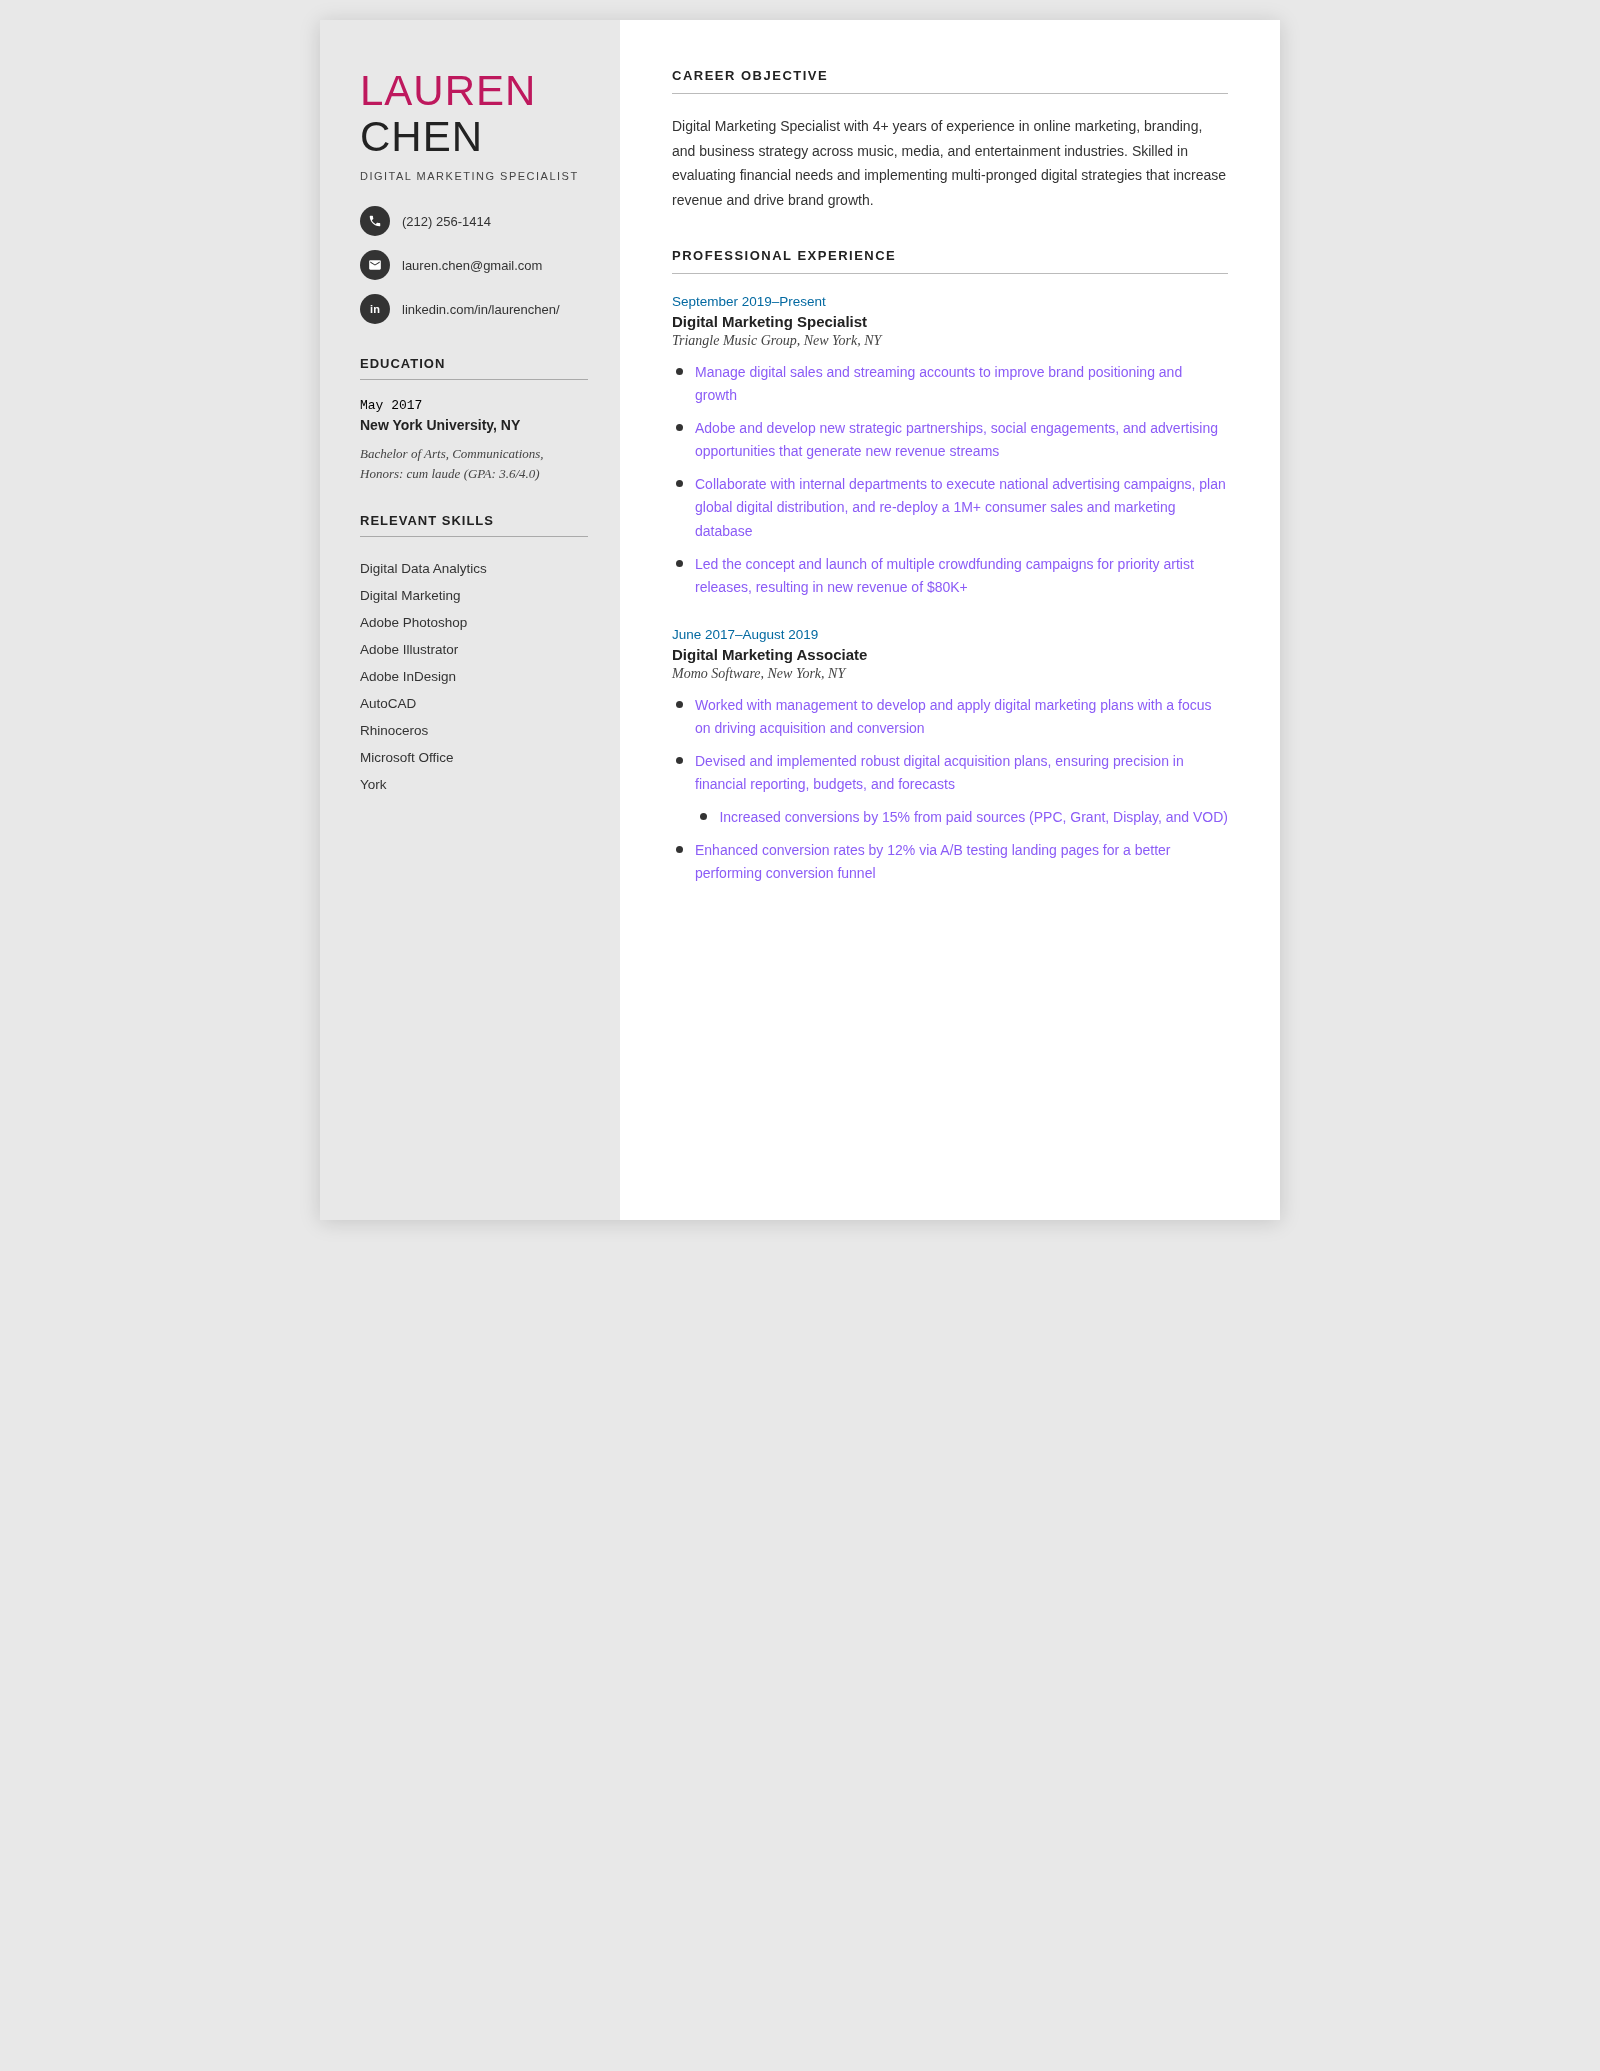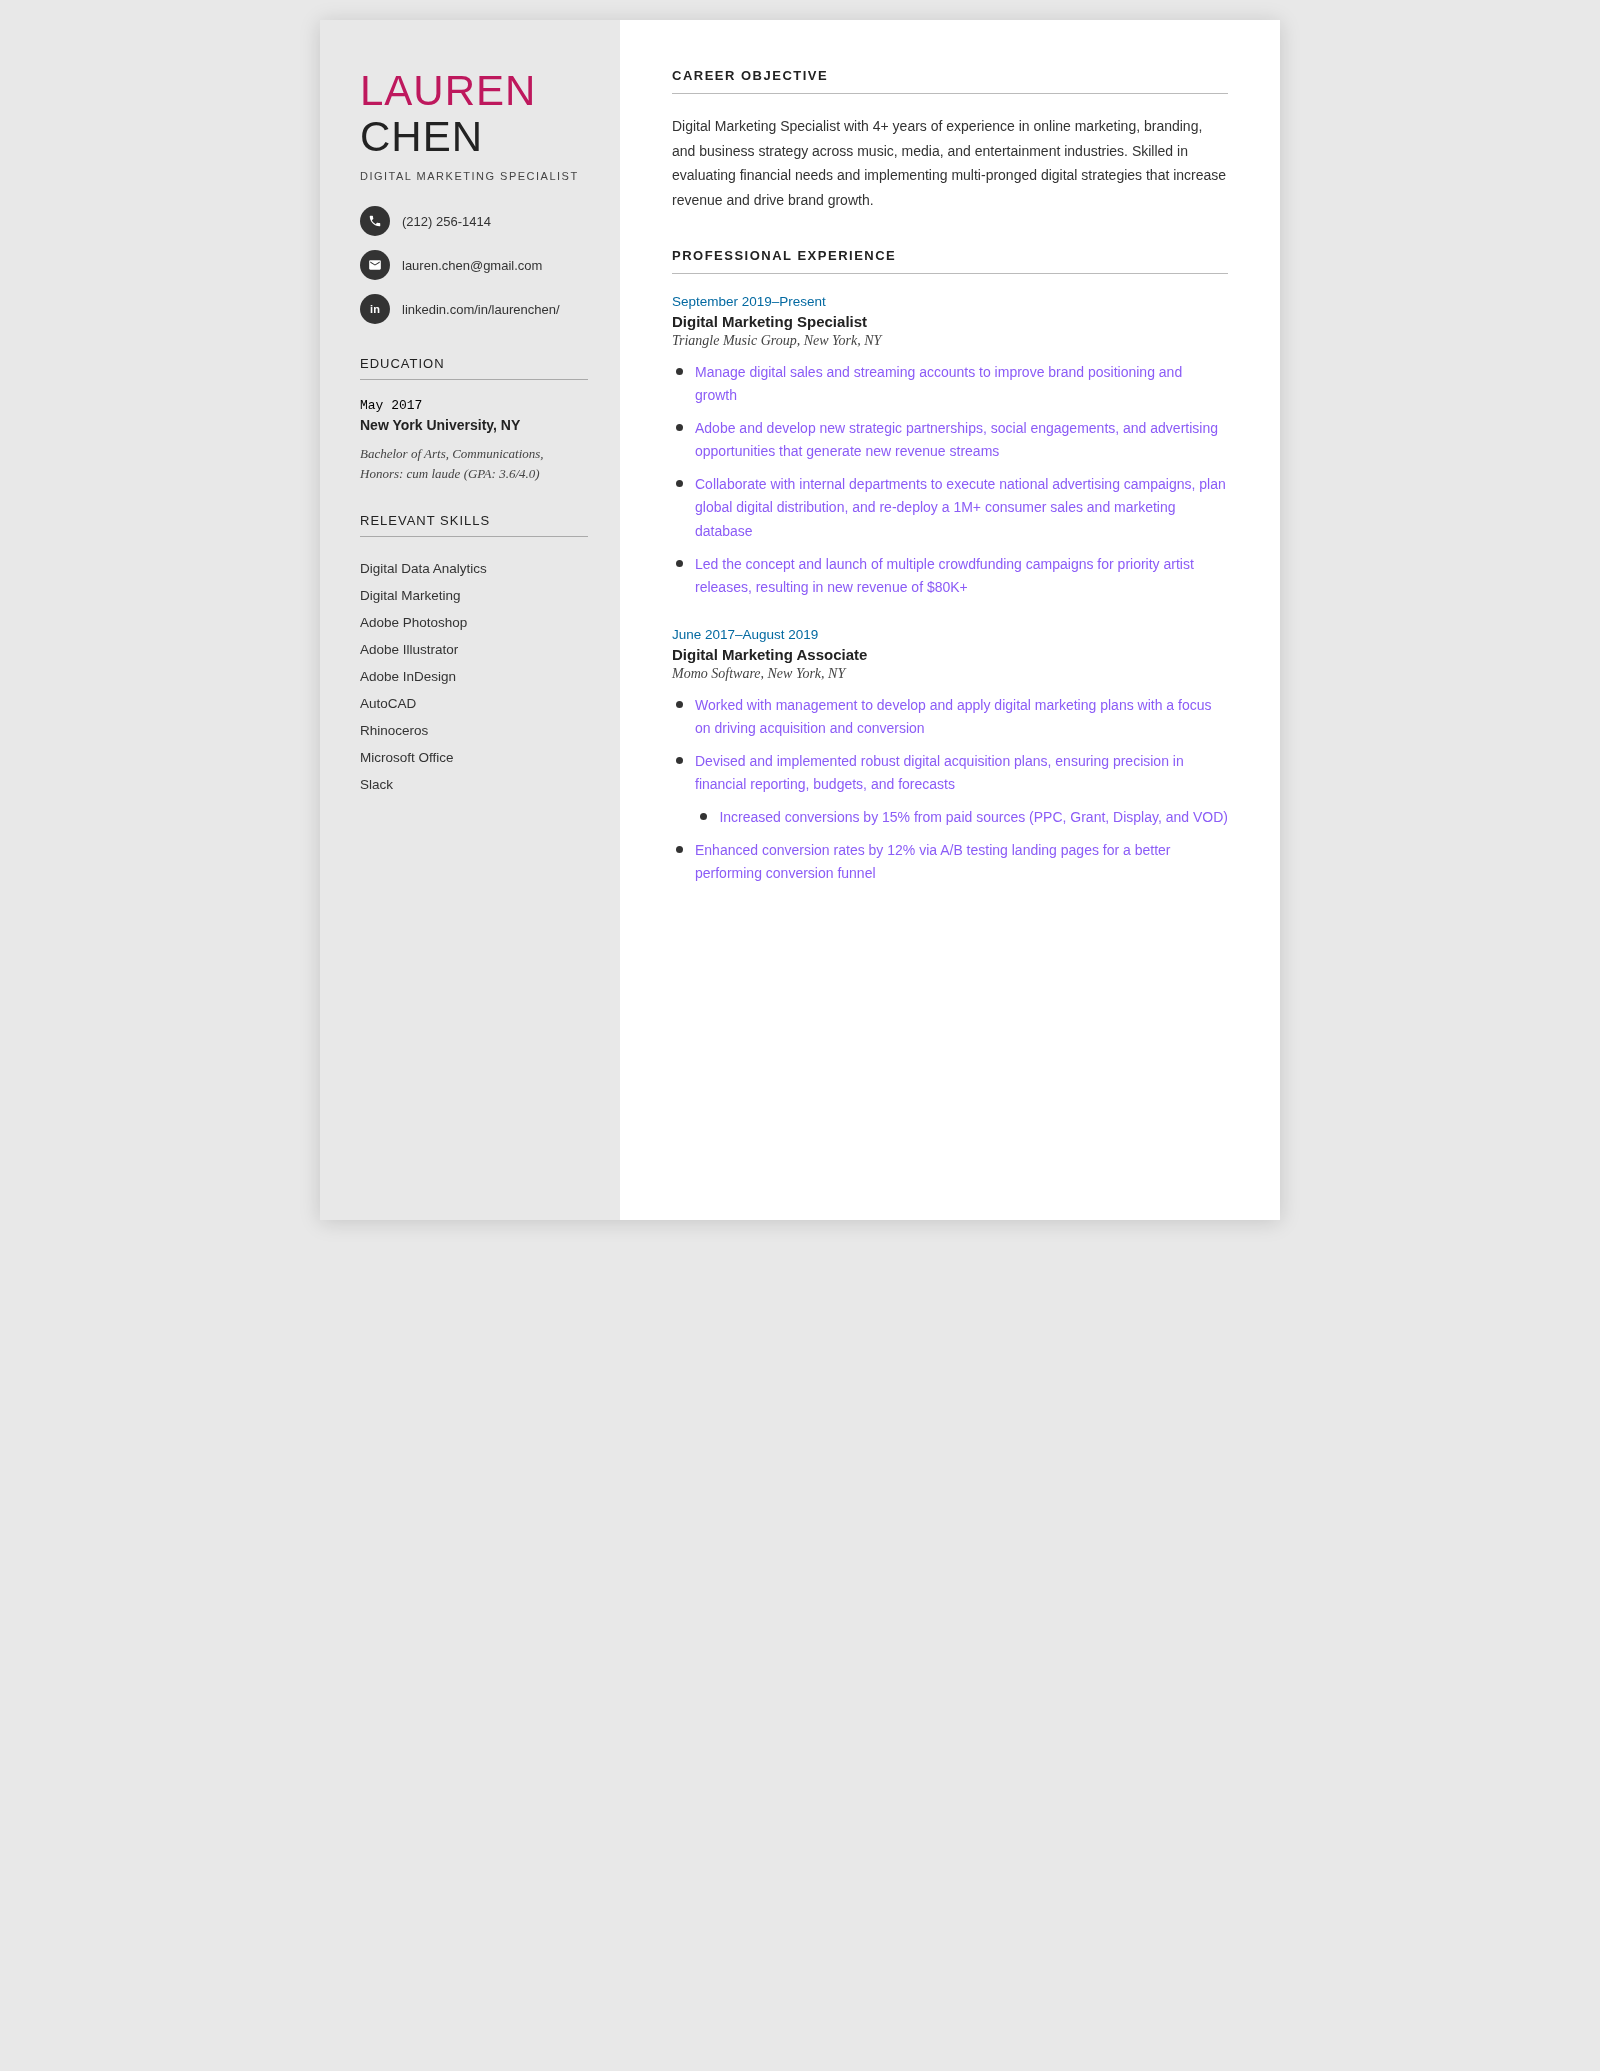--- a/index.html
+++ b/index.html
@@ -81,21 +81,21 @@
     }
     .contact-icon.linkedin {
       background: #333;
       font-weight: bold;
       font-size: 11px;
       font-family: 'Arial', sans-serif;
     }
     .section-heading {
       font-family: 'Arial', sans-serif;
       font-size: 13px;
-      font-weight: 400;
+      font-weight: 700;
       letter-spacing: 1px;
       color: #222;
       margin-bottom: 8px;
       margin-top: 0;
     }
     .section-divider {
       border: none;
       border-top: 1.5px solid #aaa;
       margin-bottom: 18px;
     }
@@ -254,21 +254,21 @@
       <ul class="skills-list">
 
       <li>Digital Data Analytics</li>
           <li>Digital Marketing</li>
           <li>Adobe Photoshop</li>
           <li>Adobe Illustrator</li>
           <li>Adobe InDesign</li>
           <li>AutoCAD</li>
           <li>Rhinoceros</li>
           <li>Microsoft Office</li>
-          <li>Slack</li>
+          <li>York</li>
         </ul>
     </div>
   </div>
 
   <div class="main-content">
 
     <div class="main-section">
       <h2 class="main-section-heading">CAREER OBJECTIVE</h2>
       <hr class="main-divider">
       <p class="career-objective-text">Digital Marketing Specialist with 4+ years of experience in online marketing, branding, and business strategy across music, media, and entertainment industries. Skilled in evaluating financial needs and implementing multi-pronged digital strategies that increase revenue and drive brand growth.</p>

